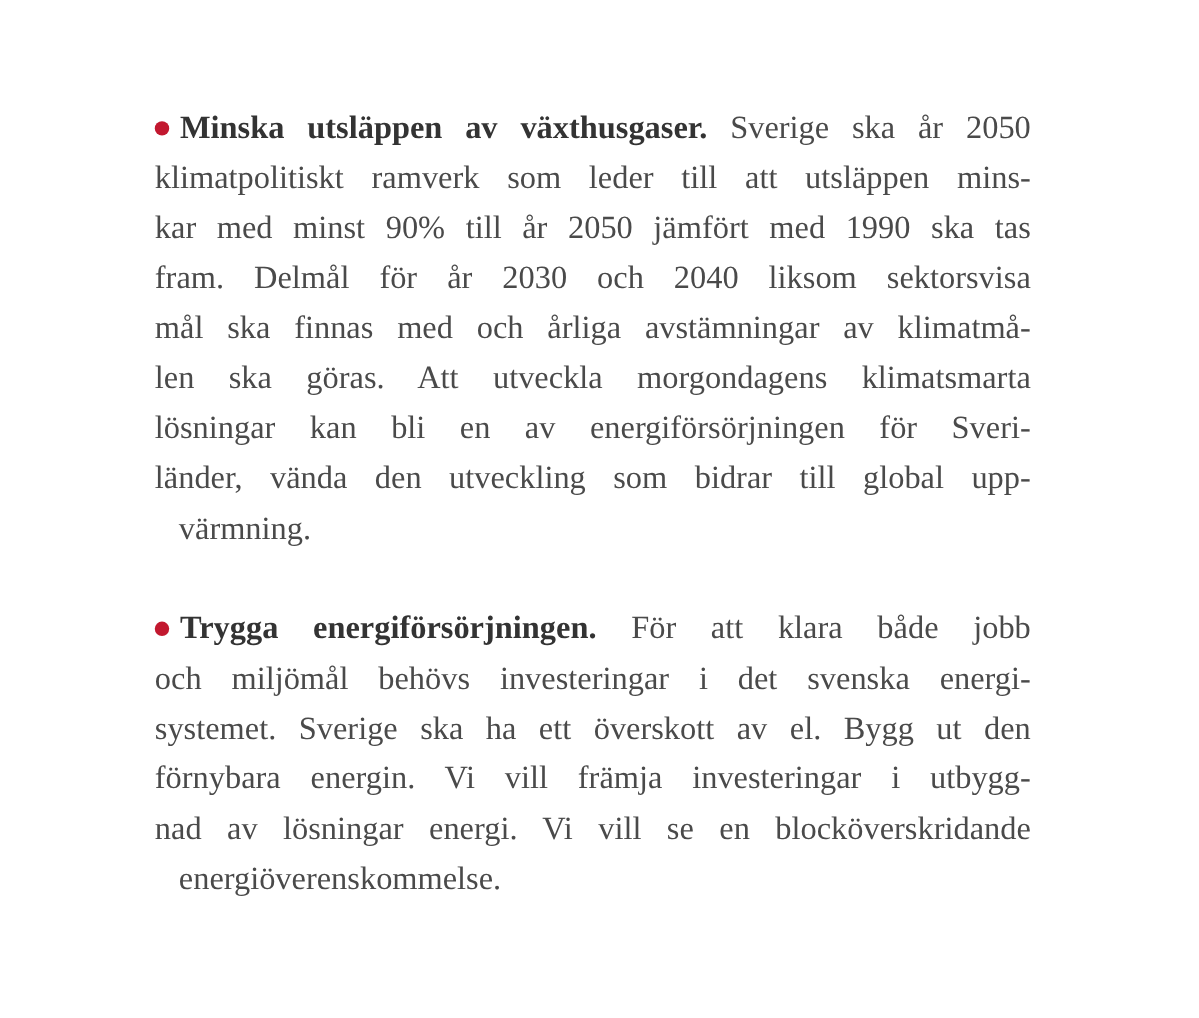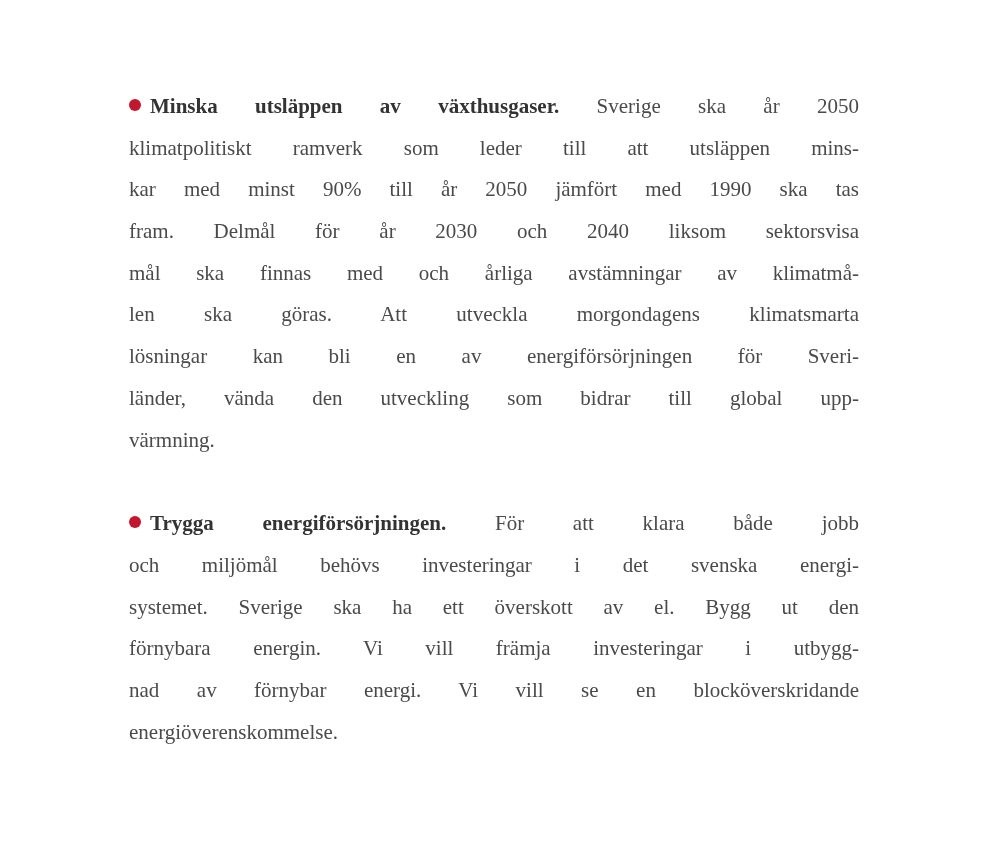--- a/index.html
+++ b/index.html
@@ -16,29 +16,30 @@
   }
   .page {
     width: 999px; height: 848px;
     padding: 86px 140px 0 129px;
     background: var(--page-bg);
     font-family: "Liberation Serif", serif;
   }
   .para { margin: 0; }
   .para + .para { margin-top: 42px; }
   .line {
-    font-size: 21px;
+    font-size: 27px;
     line-height: 41.7px;
     height: 41.7px;
     color: var(--text-color);
     text-align: justify;
     text-align-last: justify;
   }
   .line.last {
     text-align-last: left;
+    margin-left: 20px;
   }
   .lead {
     font-weight: 700;
     color: var(--bold-color);
   }
   .bullet {
     display: inline-block;
     width: 12px; height: 12px;
     border-radius: 50%;
     background: var(--bullet-color);
@@ -61,17 +62,17 @@
     <div class="line">lösningar kan bli en av energiförsörjningen för Sveri-</div>
     <div class="line">länder, vända den utveckling som bidrar till global upp-</div>
     <div class="line last">värmning.</div>
   </div>
 
   <div class="para">
     <div class="line"><span class="bullet"></span><span class="lead">Trygga energiförsörjningen.</span><span> För att klara både jobb</span></div>
     <div class="line">och miljömål behövs investeringar i det svenska energi-</div>
     <div class="line">systemet. Sverige ska ha ett överskott av el. Bygg ut den</div>
     <div class="line">förnybara energin. Vi vill främja investeringar i utbygg-</div>
-    <div class="line">nad av förnybar energi. Vi vill se en blocköverskridande</div>
+    <div class="line">nad av lösningar energi. Vi vill se en blocköverskridande</div>
     <div class="line last">energiöverenskommelse.</div>
   </div>
 
 </div>
 
 </body></html>

